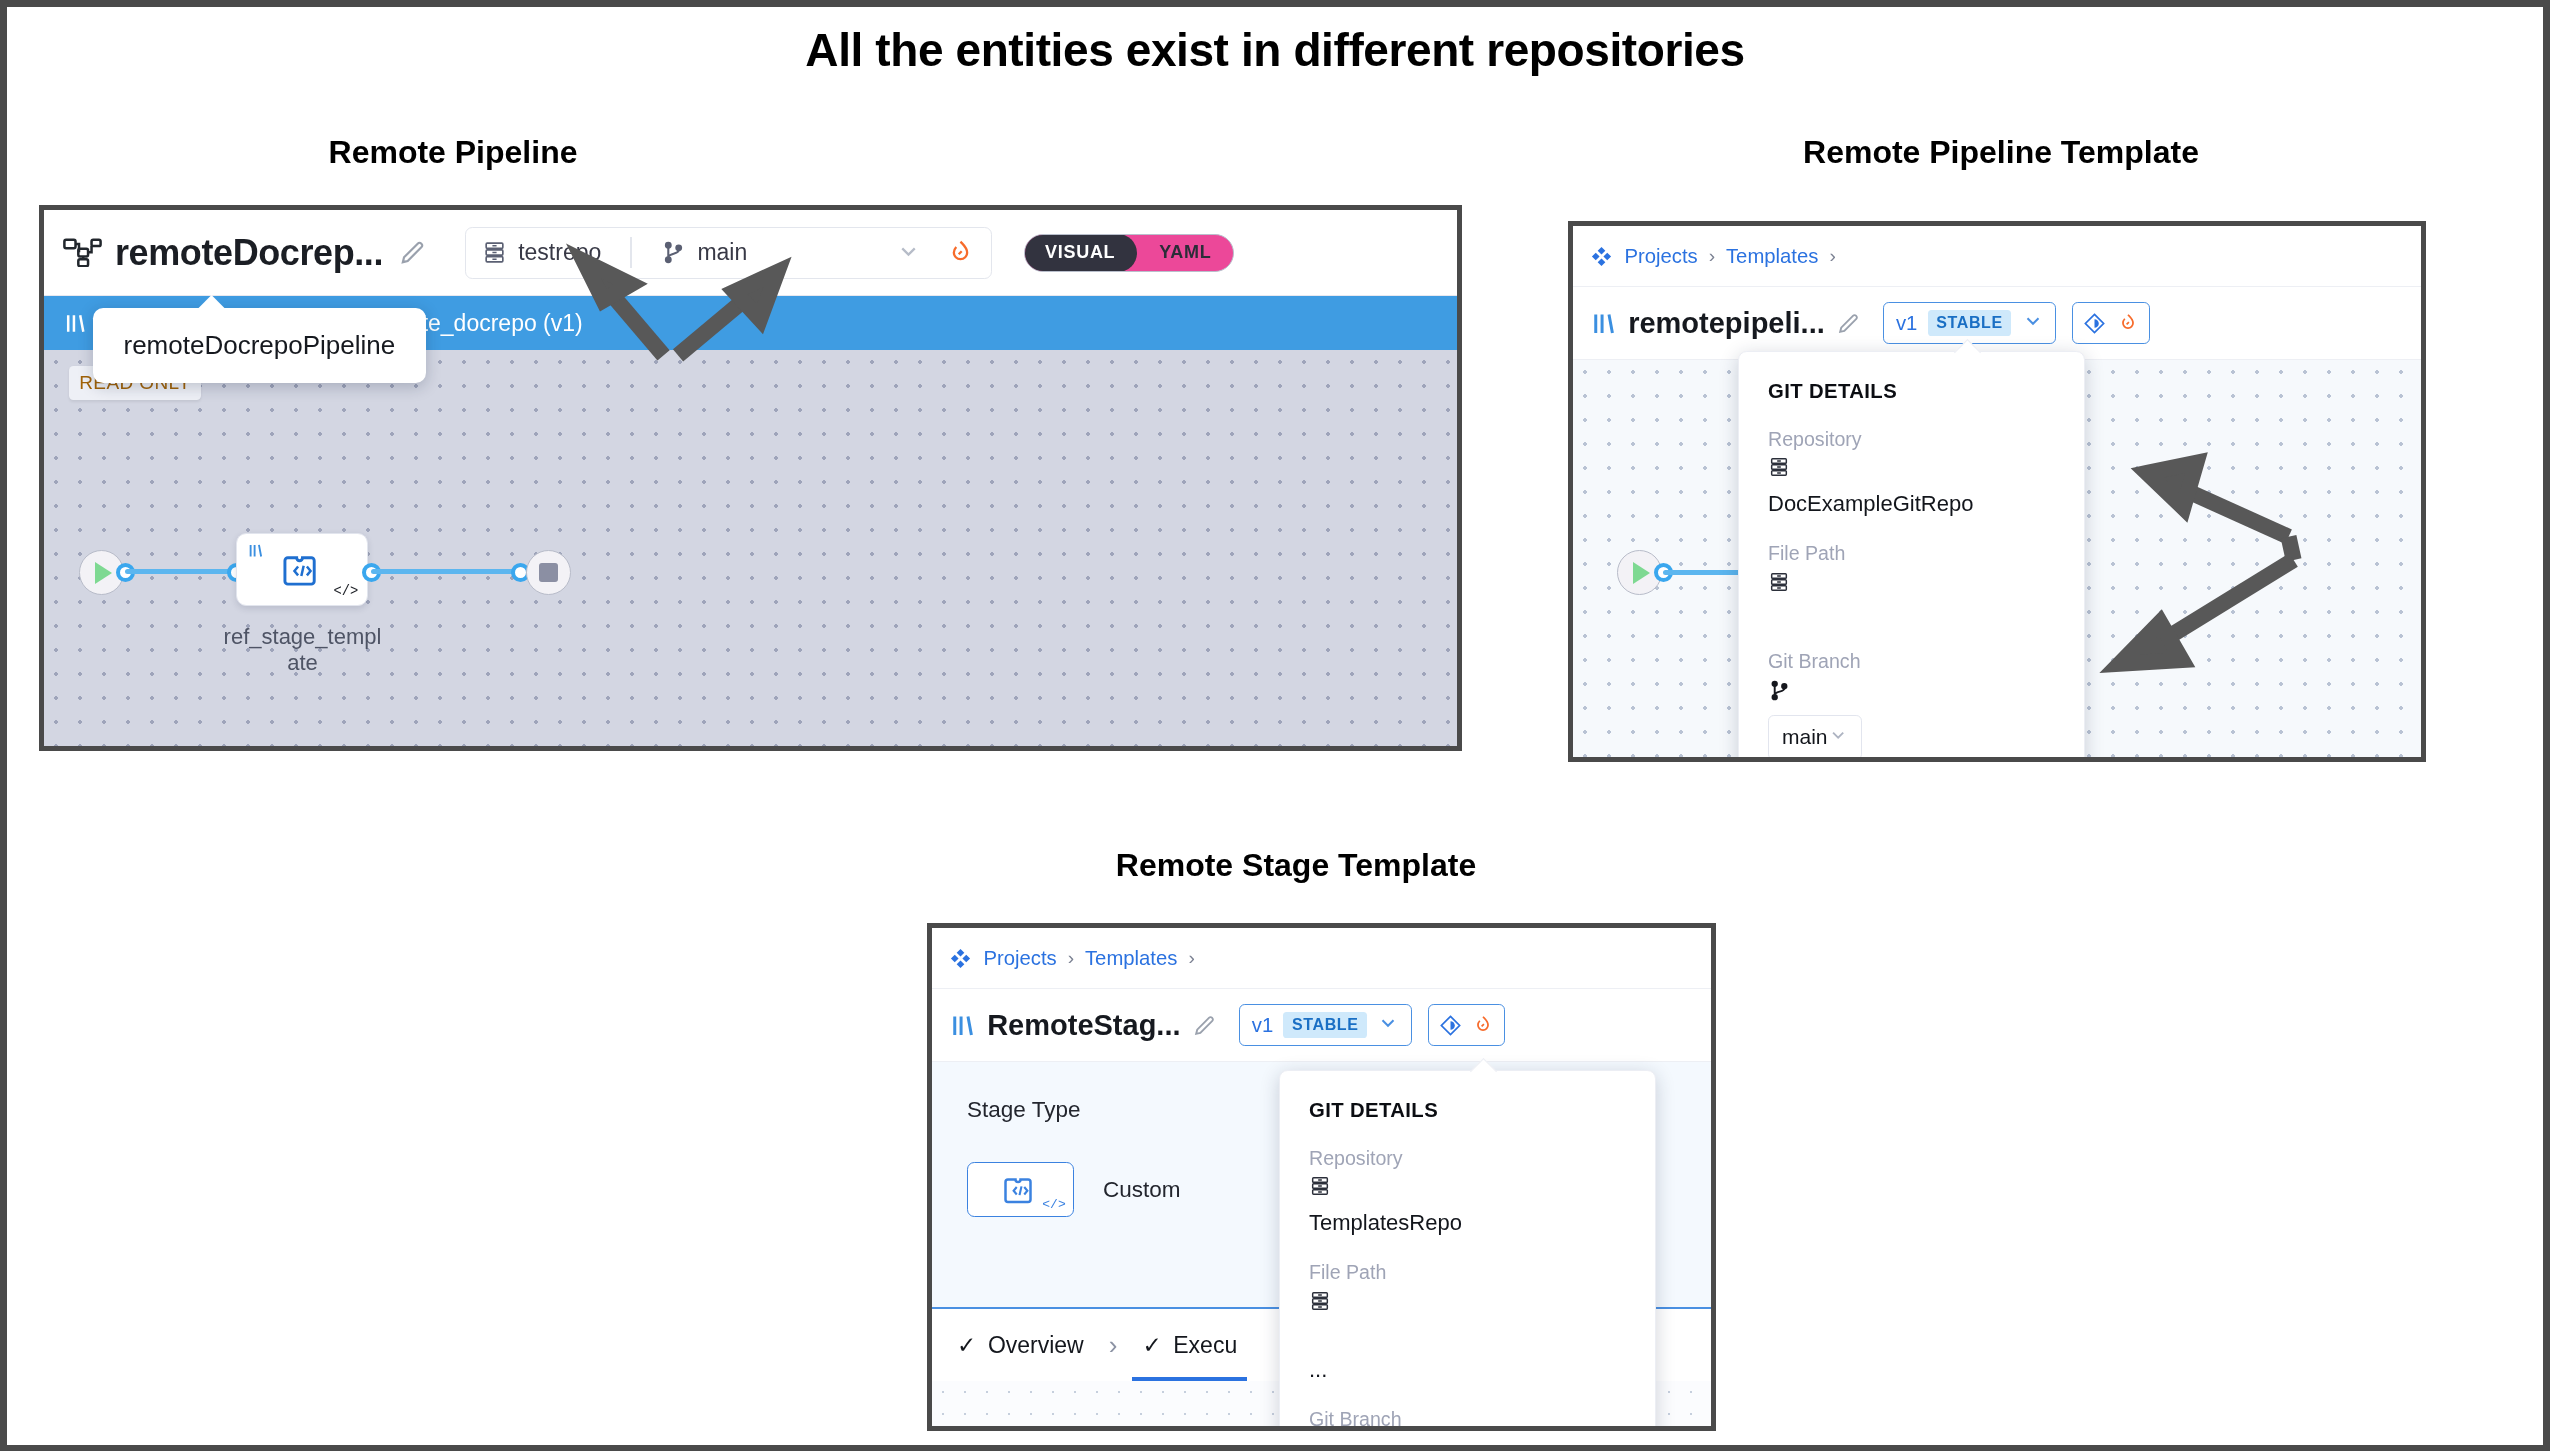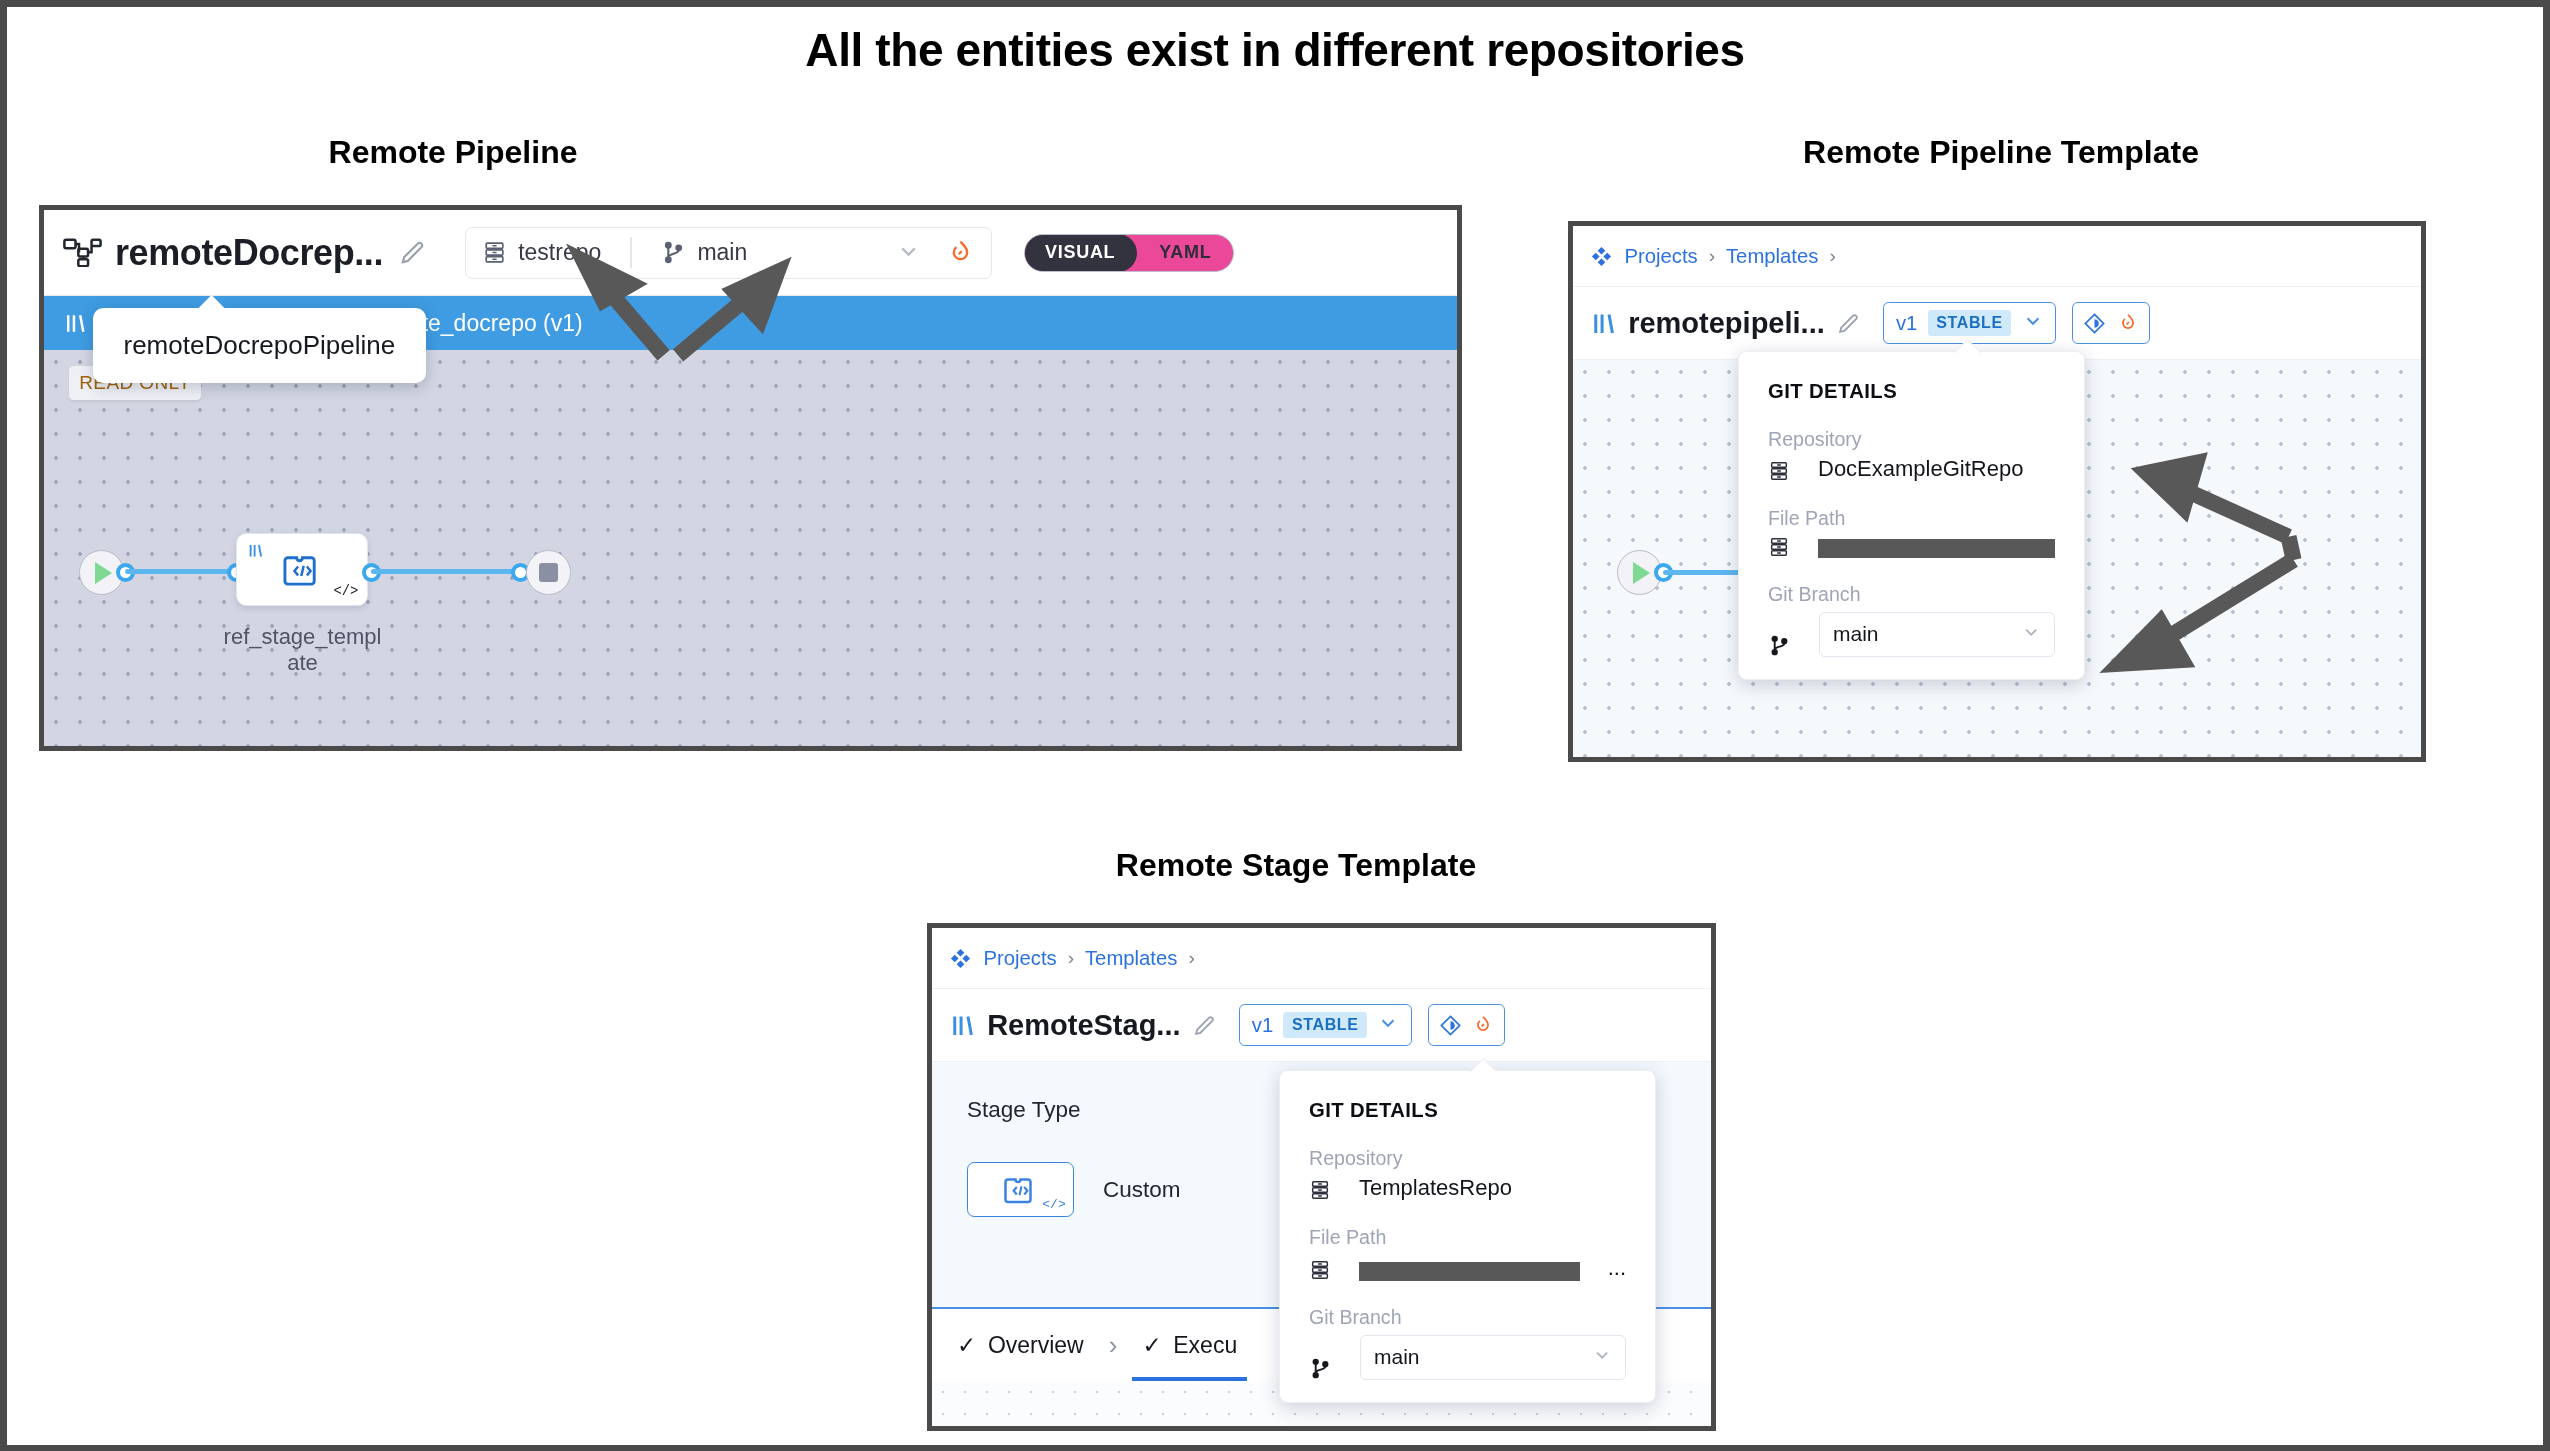--- a/index.html
+++ b/index.html
@@ -230,21 +230,21 @@
   .git-pop .tip {
     position: absolute; top: -9.4px; width: 19px; height: 19px;
     background: #fff; transform: rotate(45deg);
     border-left: 0.7px solid #eceef4; border-top: 0.7px solid #eceef4;
   }
   .gd-title {
     font-size: 20.3px; font-weight: bold; color: #0b0d12;
     letter-spacing: 0.4px; margin-bottom: 25px;
   }
   .gd-label { font-size: 19.6px; color: #9fa4b6; margin-bottom: 5.8px; }
-  .gd-row { display: flex; align-items: flex-end; gap: 28px; margin-bottom: 25px; }
+  .gd-row { display: flex; align-items: flex-start; gap: 13px; margin-bottom: 25px; flex-direction: column; }
   .gd-val { font-size: 22px; color: #13161c; white-space: nowrap; }
   .redact { height: 19px; background: #585858; flex: 1 1 auto; }
   .redact-dots { font-size: 22px; color: #13161c; }
   .branch-select {
     flex: 1 1 auto; height: 45px;
     border: 1.5px solid #e2e5ee; border-radius: 5.8px; background: #fff;
     display: flex; align-items: center; padding: 0 13px;
     font-size: 21px; color: #13161c;
   }
   .branch-select .caret { margin-left: auto; color: #aeb4c2; }

